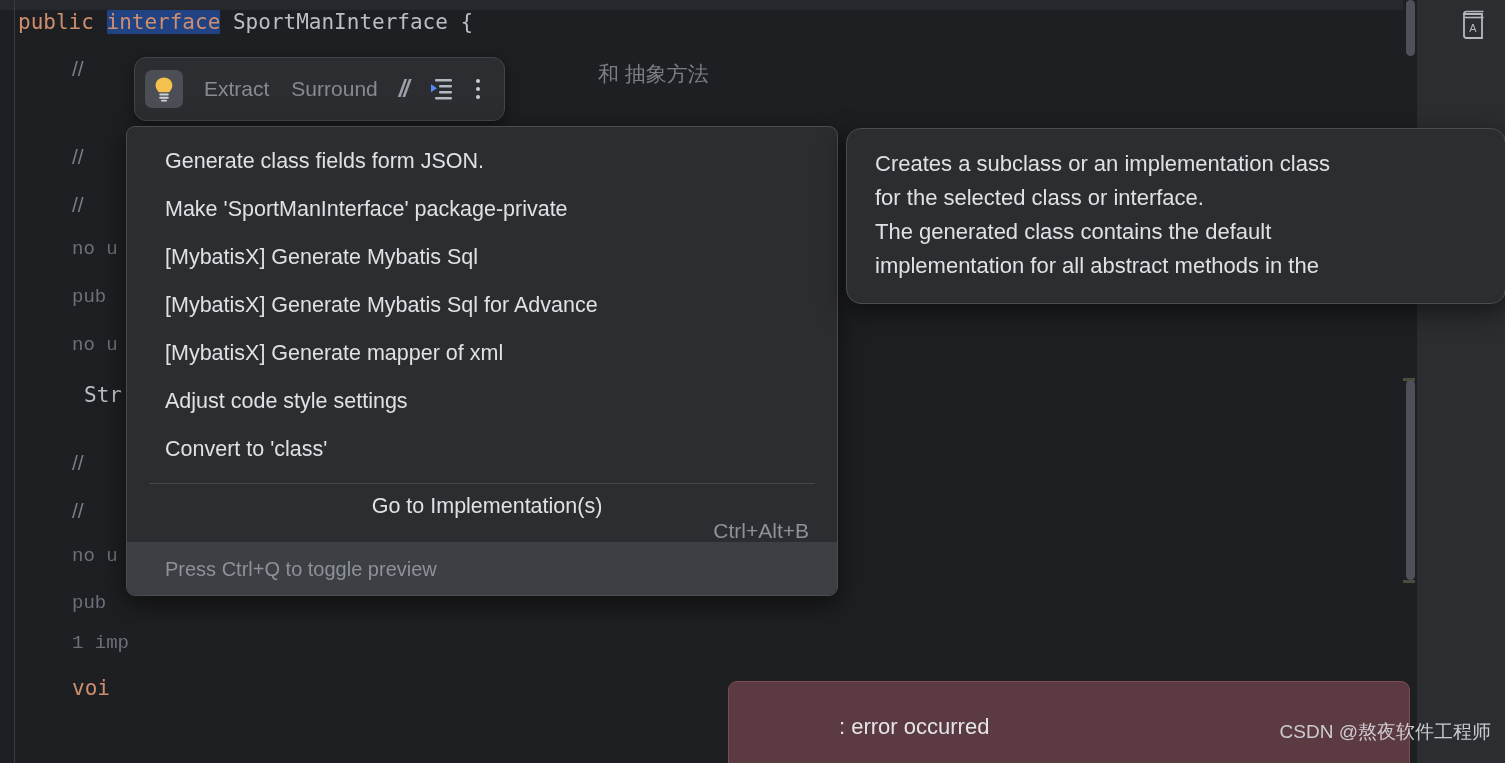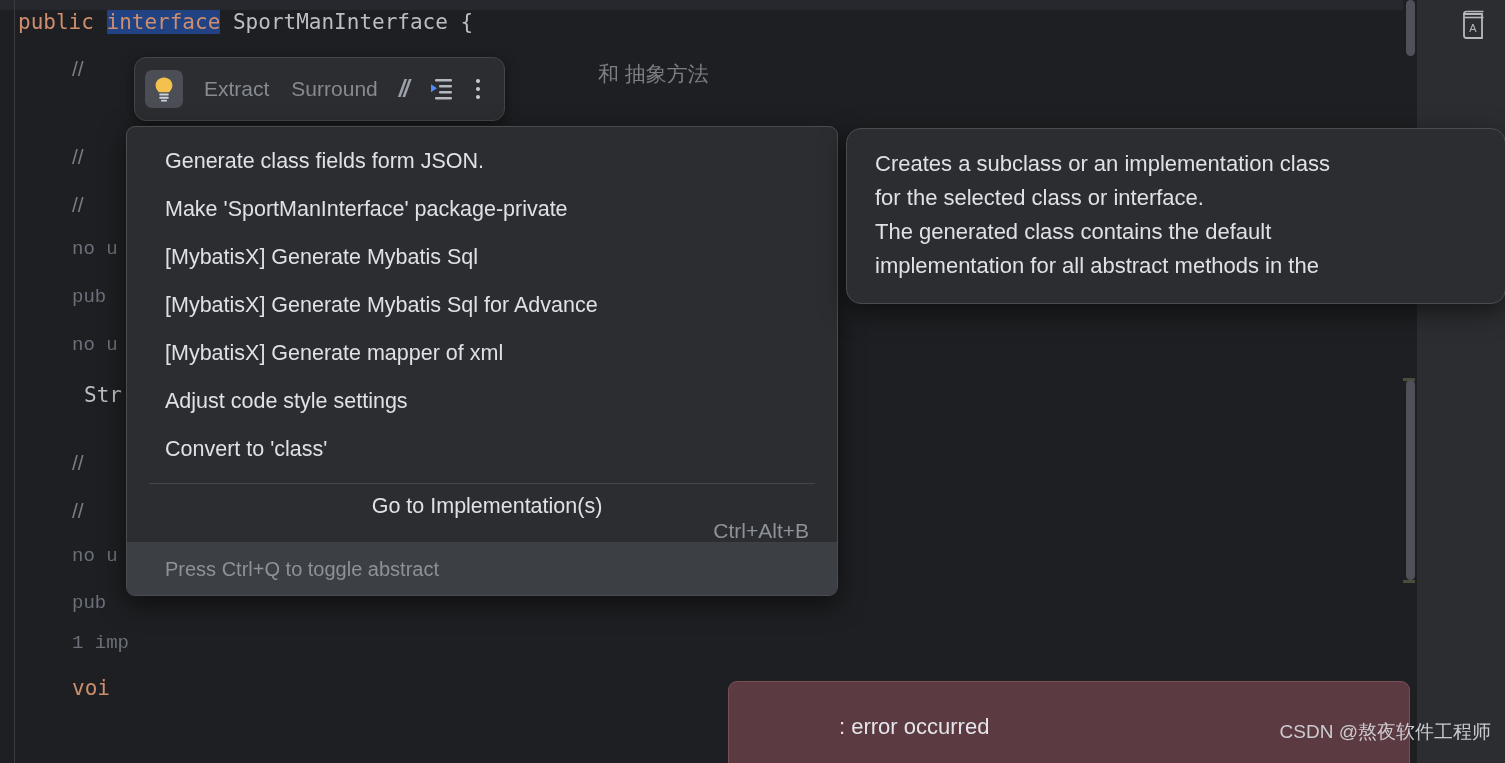--- a/index.html
+++ b/index.html
@@ -387,21 +387,21 @@
 
       <div class="menu-sep"></div>
 
       <div class="menu-item with-shortcut">
         <span class="label">Go to Implementation(s)</span>
         <span class="shortcut">Ctrl+Alt+B</span>
       </div>
     </div>
 
     <div class="menu-footer">
-      <span>Press Ctrl+Q to toggle abstract</span>
+      <span>Press Ctrl+Q to toggle preview</span>
     </div>
   </div>
 
   <div class="tooltip">
     <p>Creates a subclass or an implementation class</p>
     <p>for the selected class or interface.</p>
     <p>The generated class contains the default</p>
     <p>implementation for all abstract methods in the</p>
   </div>
 

